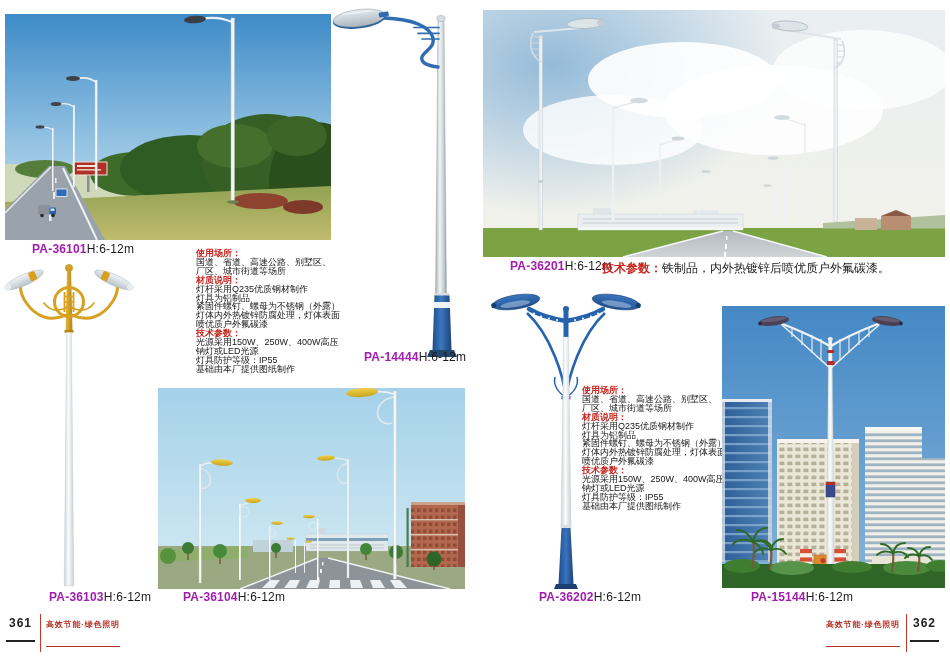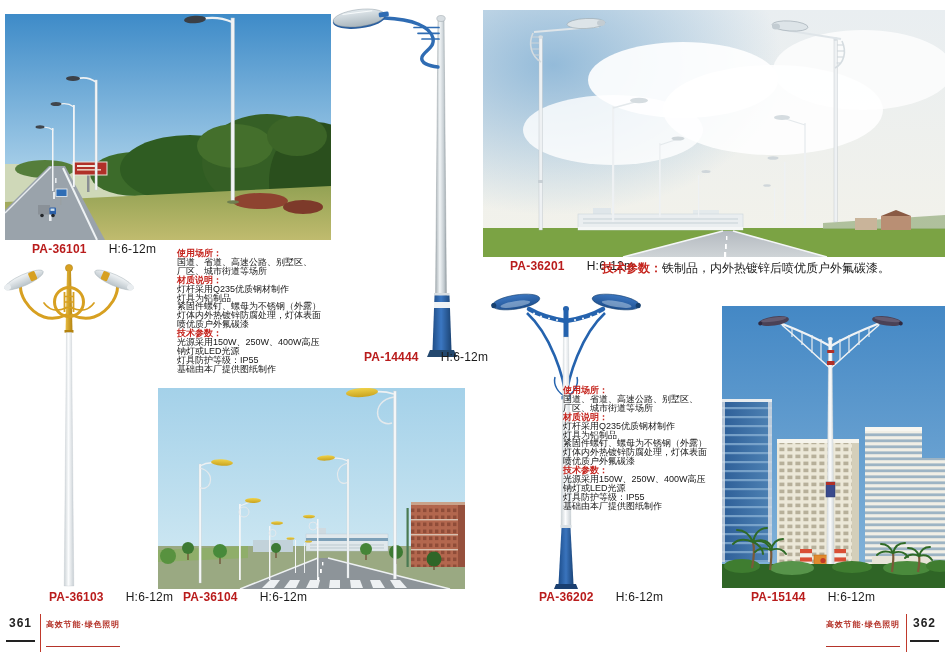--- a/index.html
+++ b/index.html
@@ -1,23 +1,23 @@
 <!DOCTYPE html>
 <html><head>
 <meta charset="utf-8">
 <style>
   html,body{margin:0;padding:0;background:#ffffff;}
   .page{position:relative;width:950px;height:659px;background:#fff;overflow:hidden;
         font-family:"Liberation Sans","DejaVu Sans",sans-serif;}
   .abs{position:absolute;}
   svg{display:block;}
   .code-label{position:absolute;font-size:12px;white-space:nowrap;line-height:15px;}
-  .code-label .code{color:#b91c1c;font-weight:bold;letter-spacing:.2px;padding-left:27px;}
-  .code-label .size{color:#1b1b1b;letter-spacing:.2px;margin-left:22px;}
-  .spec{position:absolute;font-size:9px;line-height:8.9px;color:#161616;white-space:nowrap;}
+  .code-label .code{color:#a21caf;font-weight:bold;letter-spacing:.2px;padding-left:27px;}
+  .code-label .size{color:#1b1b1b;letter-spacing:.2px;margin-left:0;}
+  .spec{position:absolute;font-size:9px;line-height:8.9px;color:#161616;white-space:nowrap;margin-left:19px;}
   .spec .hd{color:#c5251e;font-weight:bold;}
   .note{position:absolute;font-size:12px;white-space:nowrap;line-height:10px;text-align:right;}
   .note .nt{color:#c5251e;font-weight:bold;}
   .note .nx{color:#222;}
   .footer-num{position:absolute;font-size:12px;font-weight:bold;color:#222;
               border-bottom:2px solid #222;padding:0 3px 10px 3px;letter-spacing:1px;}
   .footer-slogan{position:absolute;font-size:8px;font-weight:bold;color:#b5342a;
                  letter-spacing:.8px;border-bottom:1.5px solid #b5342a;padding-bottom:16px;}
   .vline{position:absolute;width:1px;background:#c0392b;}
 </style>

